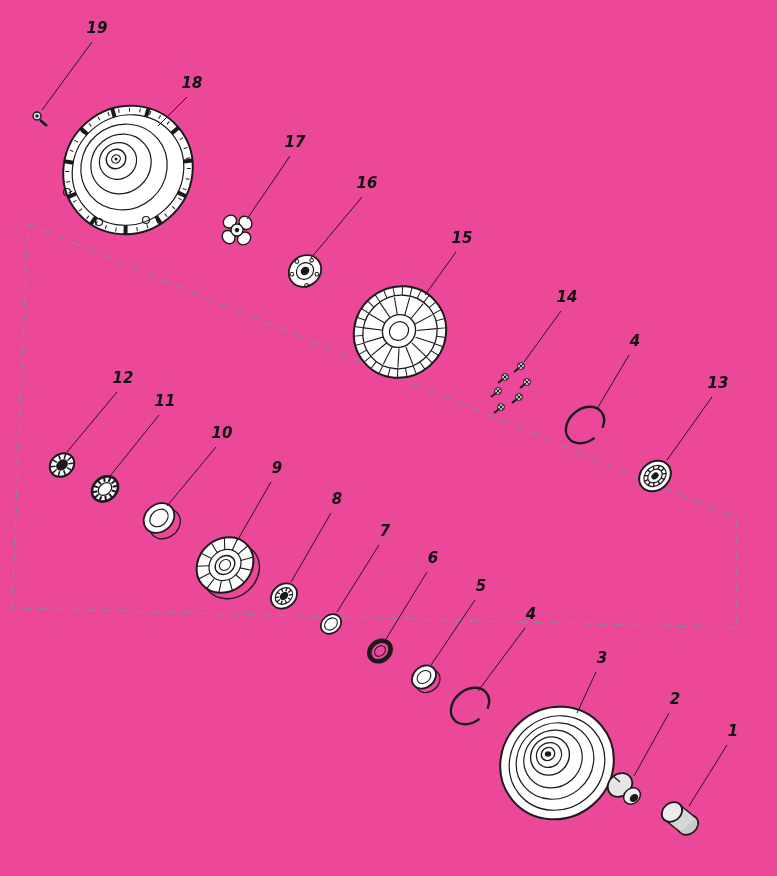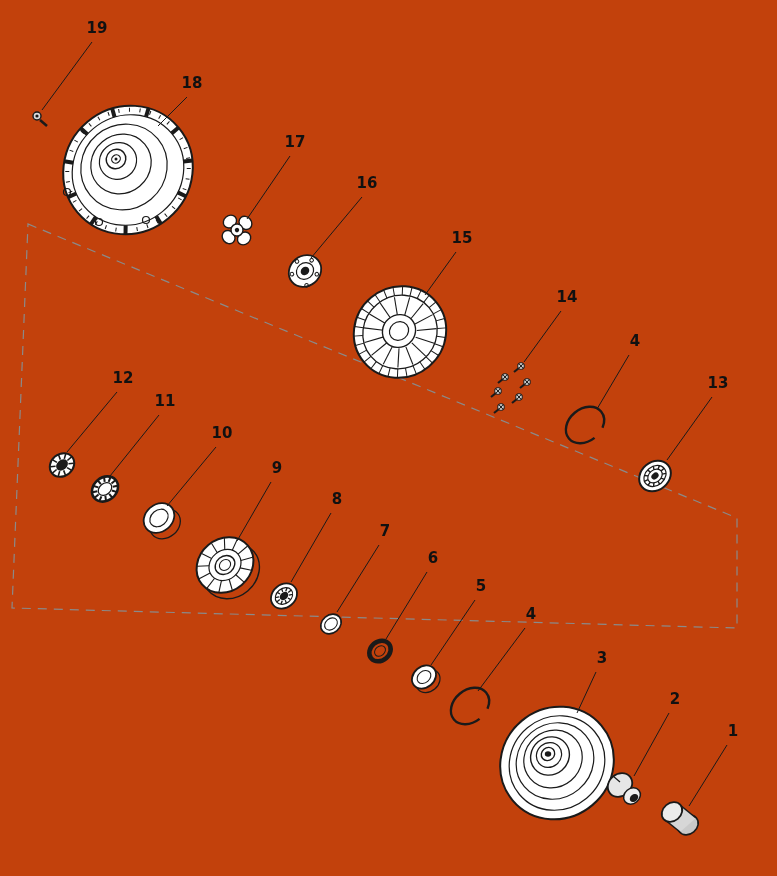--- a/index.html
+++ b/index.html
@@ -1,22 +1,23 @@
 <!DOCTYPE html>
 <html><head>
 <meta charset="utf-8">
 <style>
   html, body { margin: 0; padding: 0; background: #ffffff; }
   .stage {
     position: relative;
     width: 777px;
     height: 876px;
-    background: #c2410c;
+    background: #ec4899;
     overflow: hidden;
     font-family: "DejaVu Sans", sans-serif;
+    font-style: italic;
   }
   svg { display: block; }
   #callouts text {
     font-family: "DejaVu Sans", "Liberation Sans", sans-serif;
     font-weight: bold;
     font-size: 15px;
     fill: #111111;
     text-anchor: middle;
   }
   #callouts line {

